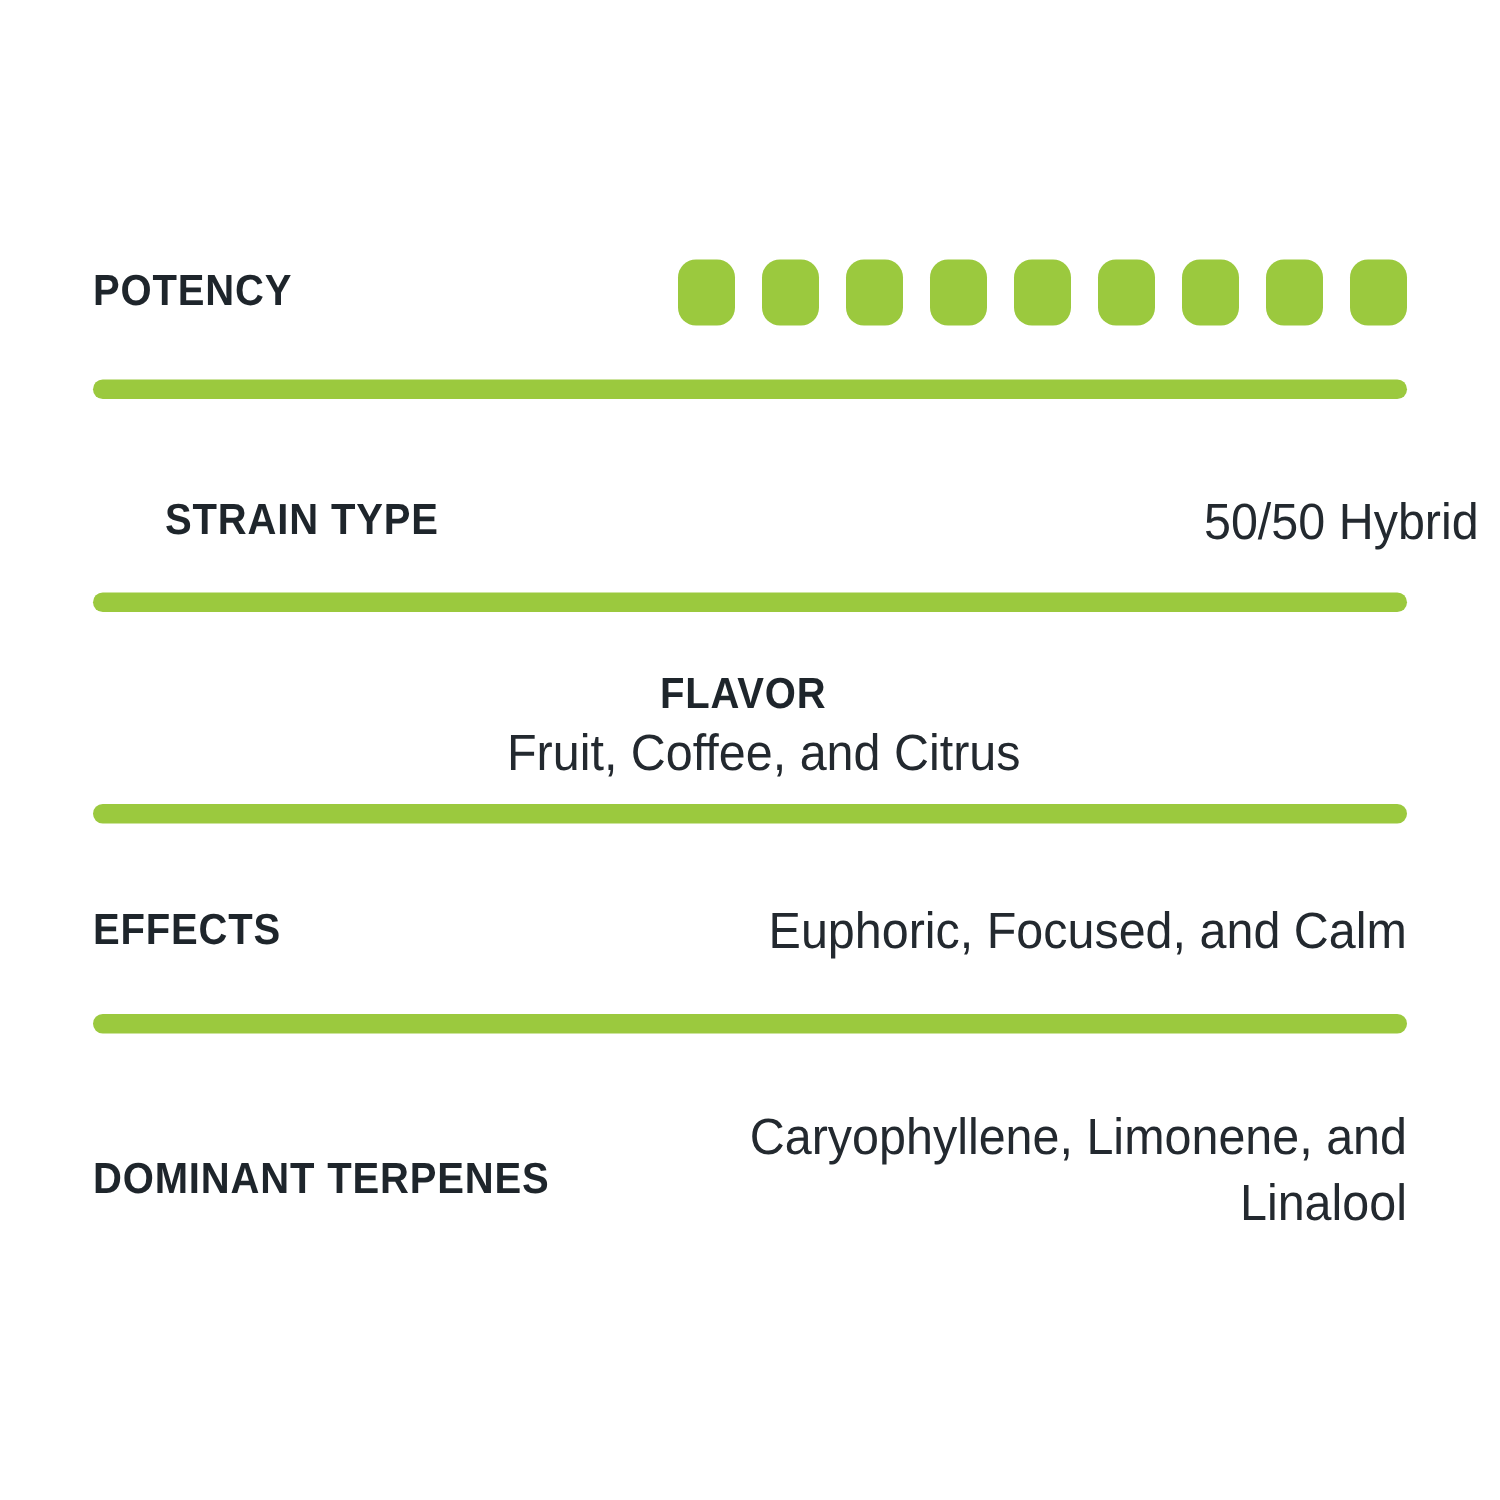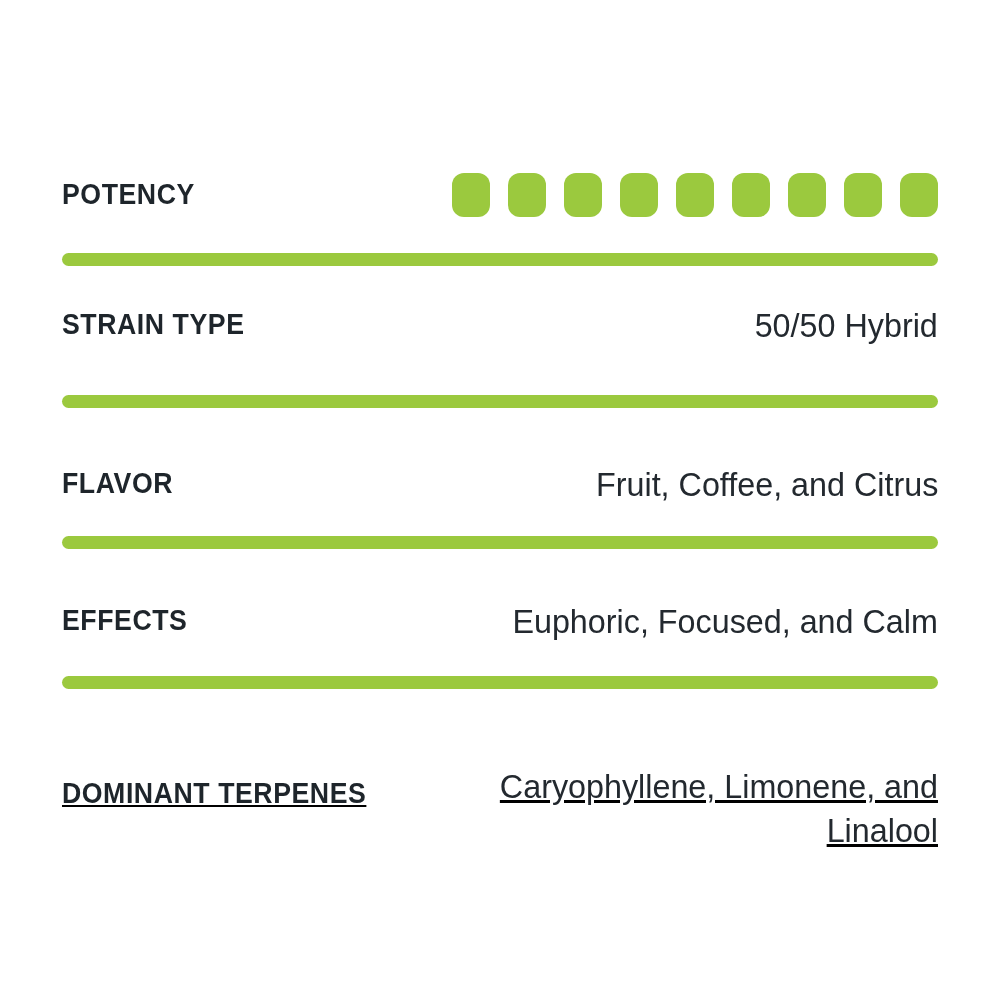--- a/index.html
+++ b/index.html
@@ -30,24 +30,24 @@
     position: absolute;
     left: 62px;
     width: 876px;
     display: flex;
     flex-direction: row;
     align-items: center;
     justify-content: space-between;
   }
 
   .row-potency      { top: 160px; height: 70px; }
-  .row-strain-type  { top: 289px; height: 72px; }
-  .row-flavor       { top: 448px; height: 72px; }
+  .row-strain-type  { top: 312px; height: 72px; margin-left: 48px; }
+  .row-flavor       { top: 448px; height: 72px; flex-direction: column; }
   .row-effects      { top: 585px; height: 72px; gap: 16px; }
-  .row-terpenes     { top: 764px; height: 108px; align-items: flex-start; text-decoration: underline; }
+  .row-terpenes     { top: 726px; height: 108px; align-items: center; }
 
   
   .spec-label {
     color: #1e252b;
     font-family: "Liberation Sans Narrow", "Liberation Sans", sans-serif;
     font-weight: 700;
     font-size: 29px;
     letter-spacing: 0.6px;
     text-transform: uppercase;
     white-space: nowrap;

